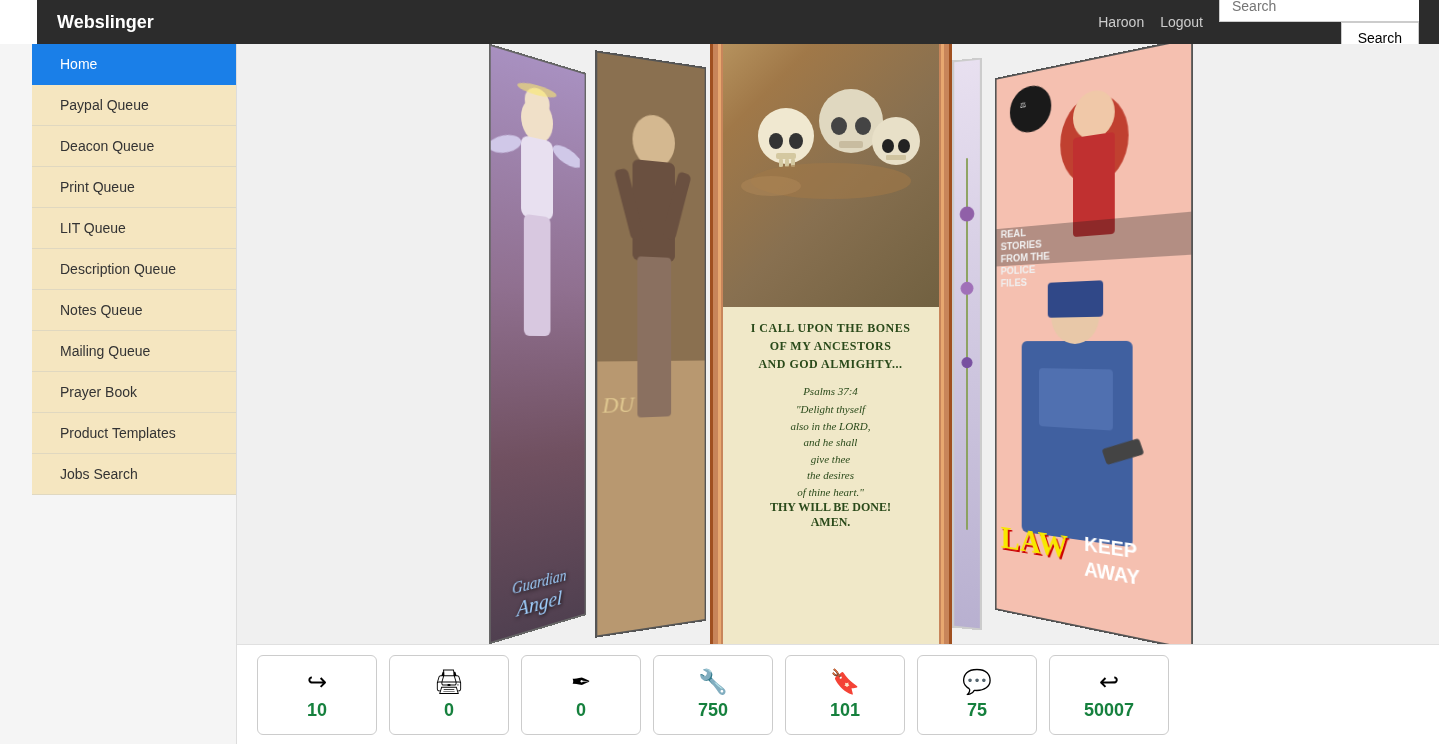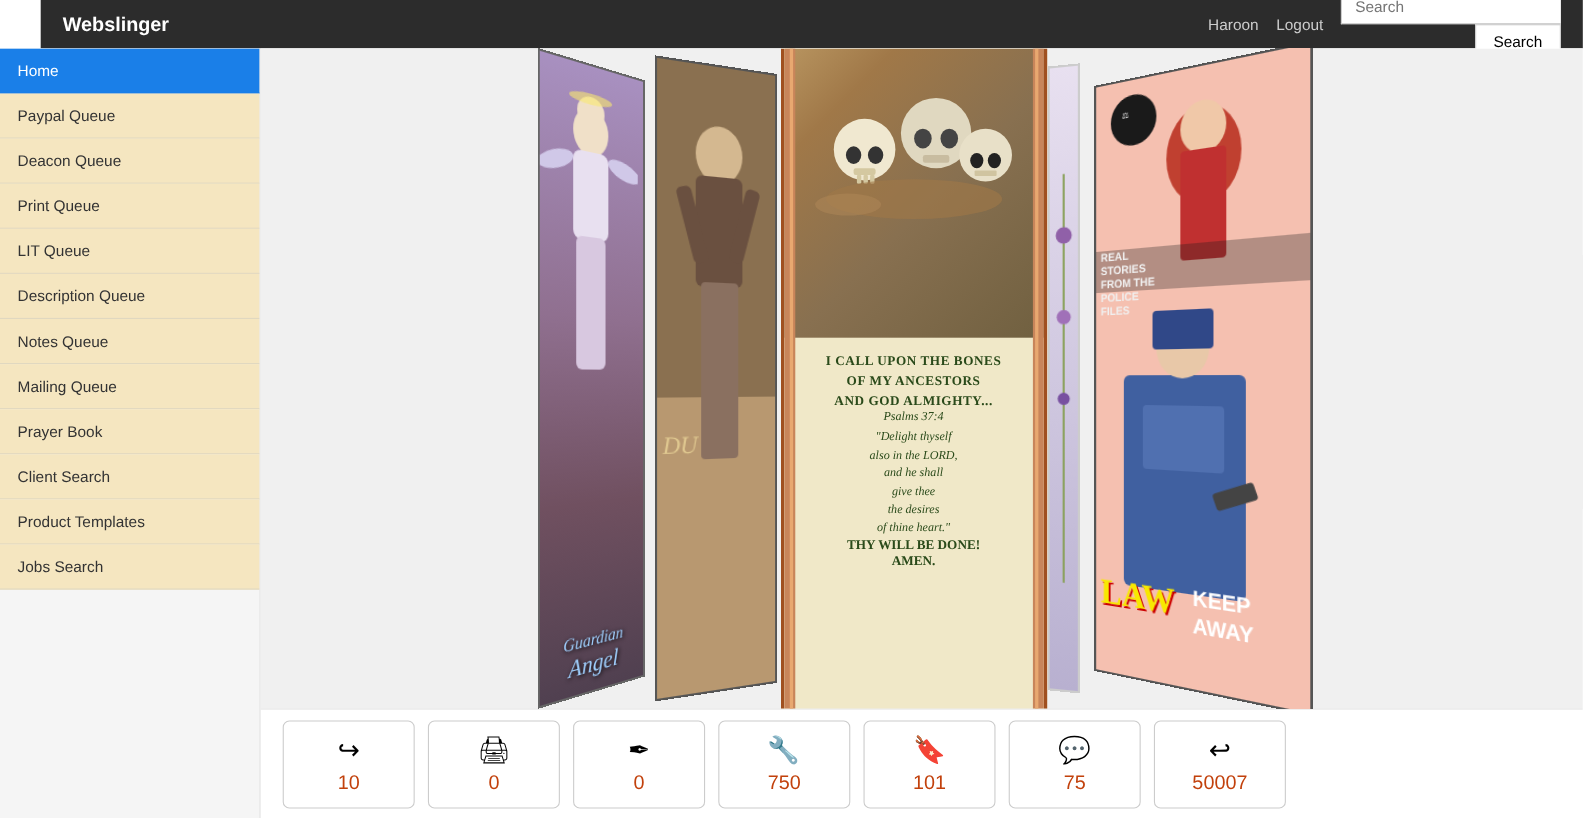--- a/index.html
+++ b/index.html
@@ -71,26 +71,27 @@
     
     .sidebar {
       width: 237px;
       background: #f5f5f5;
       border-right: 1px solid #ddd;
       display: flex;
       flex-direction: column;
       overflow-y: auto;
     }
     .sidebar-item {
-      padding: 12px 16px;
+      padding: 12px 28px;
       font-size: 14px;
       cursor: pointer;
       border-bottom: 1px solid #e0d8c0;
       background: #f5e6c0;
       color: #333;
+      margin-left: 32px;
     }
     .sidebar-item.active {
       background: #1a7fe8;
       color: #fff;
       border-bottom: 1px solid #1a7fe8;
     }
 
     
     .main {
       flex: 1;
@@ -150,22 +151,22 @@
       justify-content: center;
       gap: 4px;
       cursor: pointer;
       background: #fff;
     }
     .action-icon {
       font-size: 24px;
     }
     .action-count {
       font-size: 18px;
-      font-weight: normal;
-      color: #c2410c;
+      font-weight: bold;
+      color: #15803d;
     }
   </style>
 </head>
 <body>
 
 <div class="header">
   <span class="header-logo">Webslinger</span>
   <div class="header-right">
     <span class="header-user">Haroon</span>
     <button class="header-logout">Logout</button>
@@ -198,23 +199,20 @@
       <span>Description Queue</span>
     </div>
     <div class="sidebar-item">
       <span>Notes Queue</span>
     </div>
     <div class="sidebar-item">
       <span>Mailing Queue</span>
     </div>
     <div class="sidebar-item">
       <span>Prayer Book</span>
-    </div>
-    <div class="sidebar-item">
-      <span>Client Search</span>
     </div>
     <div class="sidebar-item">
       <span>Product Templates</span>
     </div>
     <div class="sidebar-item">
       <span>Jobs Search</span>
     </div>
   </div>
 
   <div class="main">
@@ -279,21 +277,21 @@
 
               <ellipse cx="100" cy="100" rx="80" ry="18" fill="#a07848" opacity="0.6"></ellipse>
               <ellipse cx="40" cy="105" rx="30" ry="10" fill="#b08858" opacity="0.5"></ellipse>
             </svg>
           </div>
 
           <div style="padding:12px 18px;text-align:center;font-family:serif;color:#2a4a1a;z-index:4;">
             <div style="font-size:12px;font-weight:bold;text-transform:uppercase;letter-spacing:0.5px;line-height:1.5;">
               I CALL UPON THE BONES<br>OF MY ANCESTORS<br>AND GOD ALMIGHTY...
             </div>
-            <div style="font-size:11px;margin-top:0;font-style:italic;">Psalms 37:4</div>
+            <div style="font-size:11px;margin-top:12px;font-style:italic;">Psalms 37:4</div>
             <div style="font-size:11px;font-style:italic;line-height:1.5;margin-top:4px;">
               "Delight thyself<br>also in the LORD,<br>and he shall<br>give thee<br>the desires<br>of thine heart."
             </div>
             <div style="font-size:12px;font-weight:bold;text-transform:uppercase;">
               Thy Will Be Done!<br>Amen.
             </div>
           </div>
         </div>
 
         <div class="book" style="width:30px; height:570px; overflow:hidden; border:2px solid #ccc; background: linear-gradient(to bottom, #e8e0f0 0%, #d0c8e0 50%, #b8b0d0 100%); display:flex; align-items:center; justify-content:center; transform: perspective(500px) rotateY(-10deg);">

